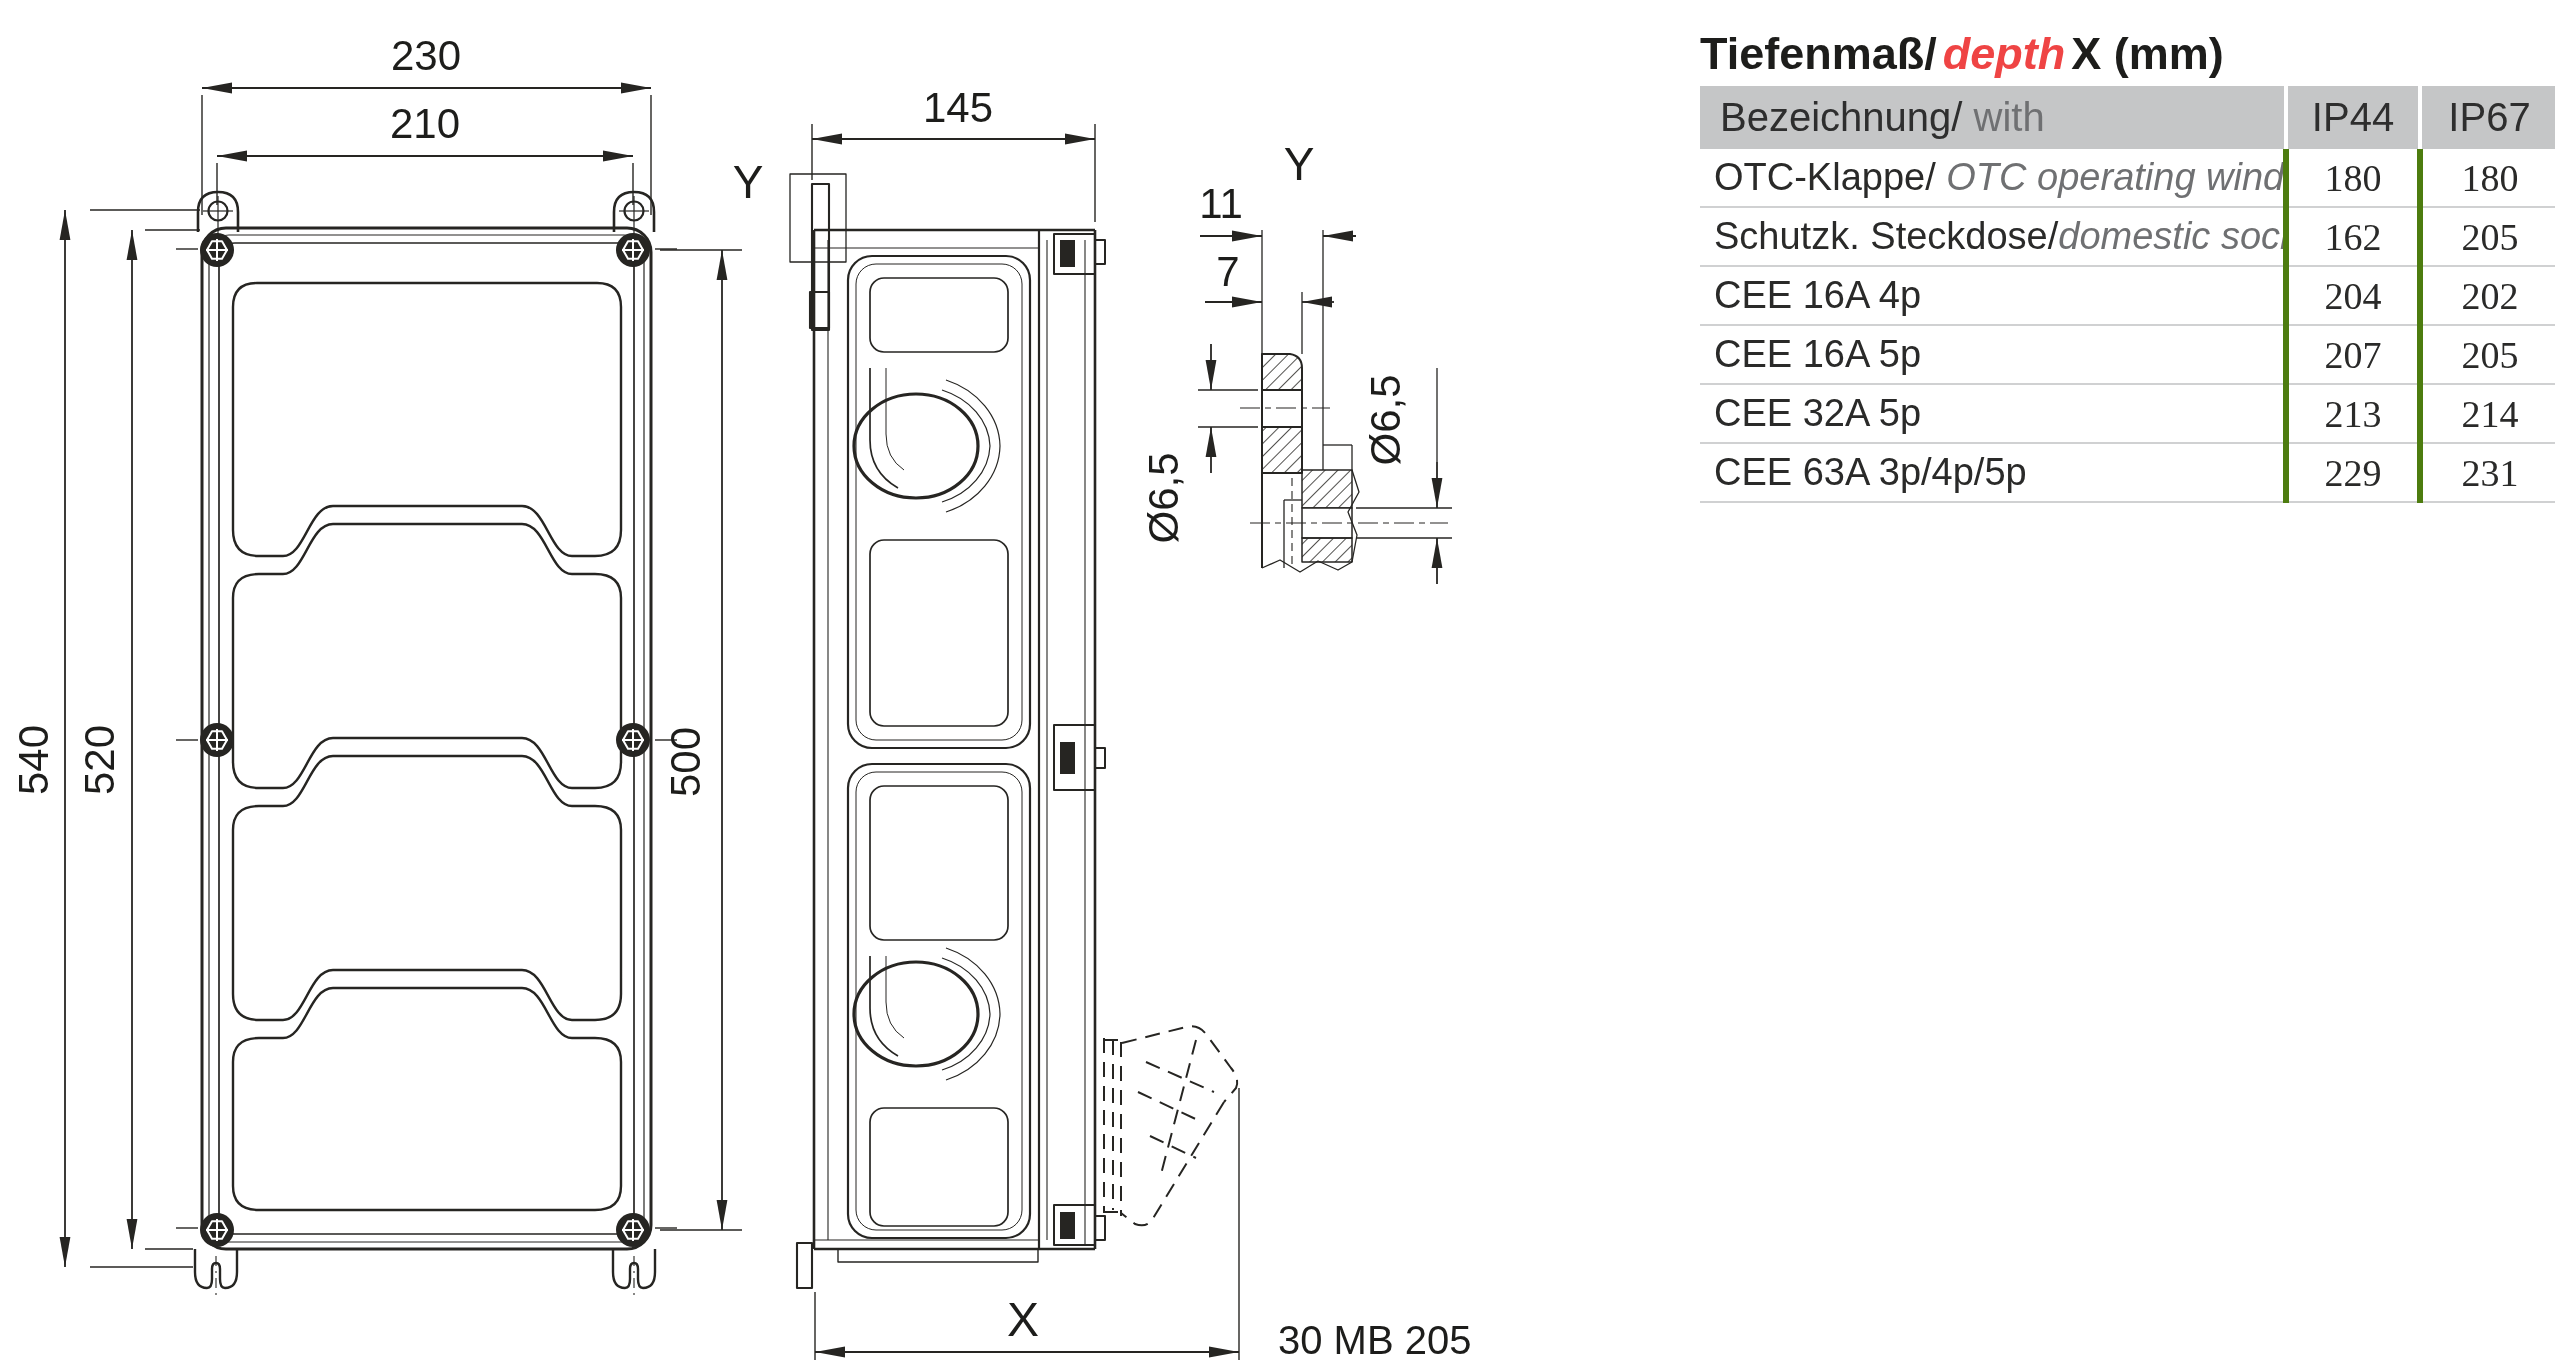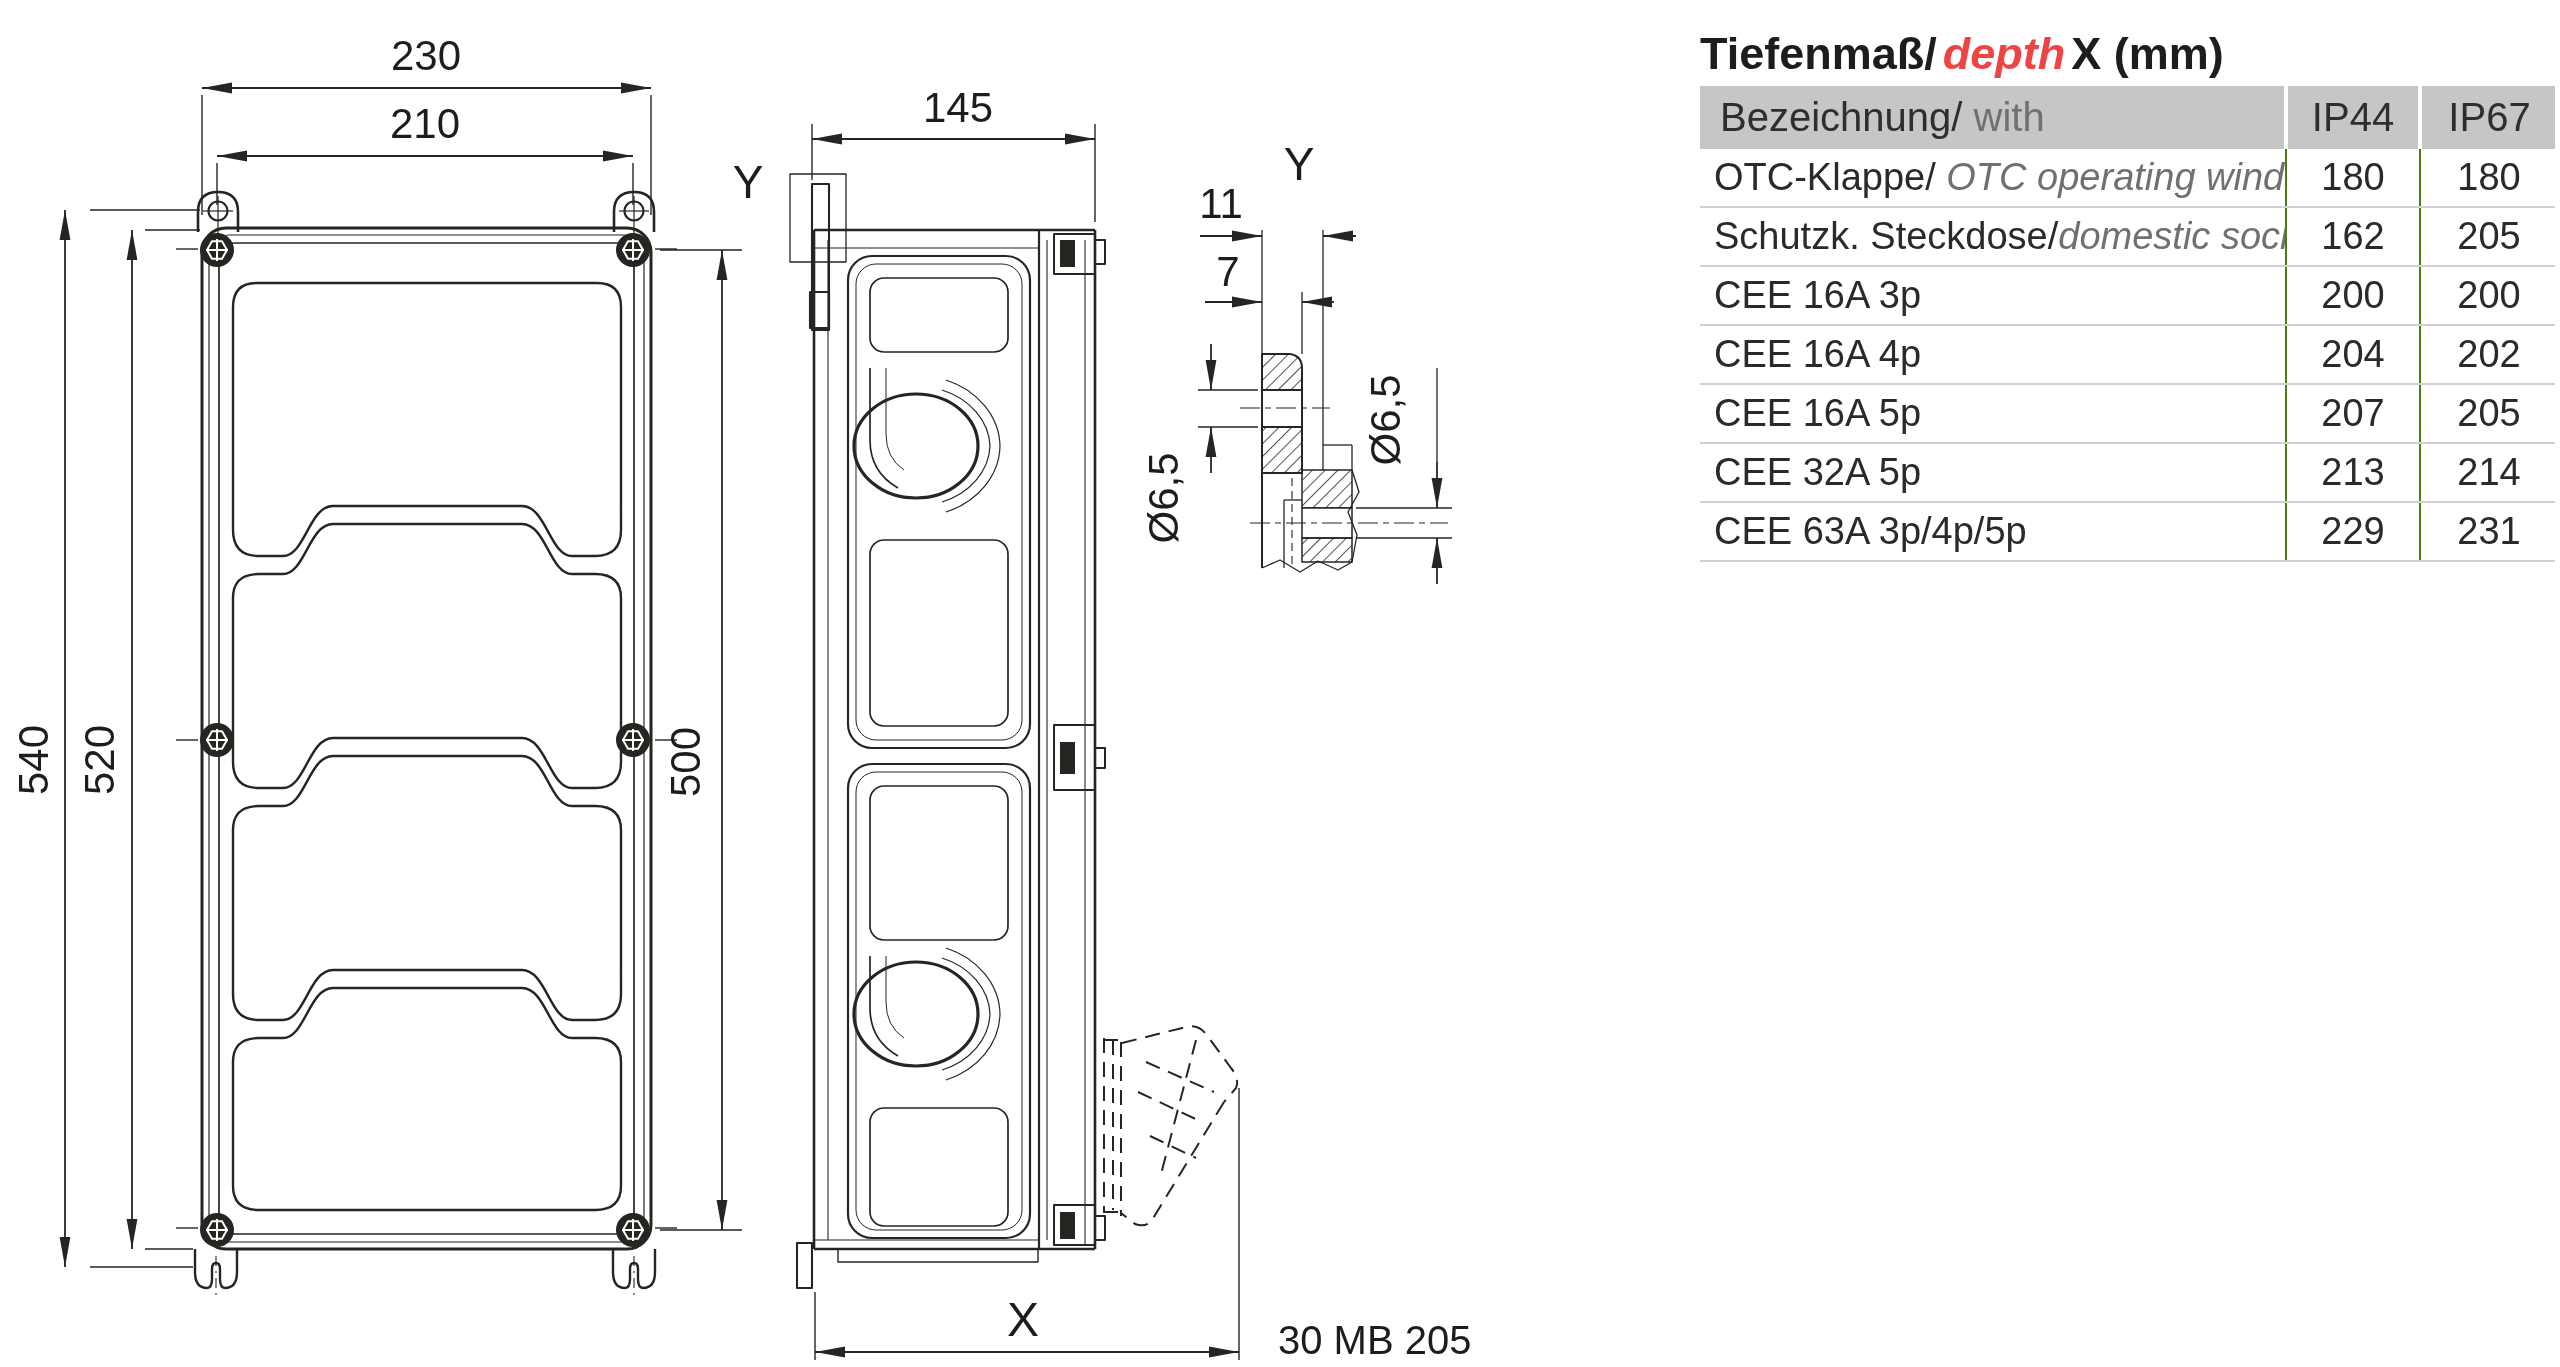--- a/index.html
+++ b/index.html
@@ -32,21 +32,21 @@
     color:#2e2e2e; vertical-align:middle;
   }
   table.cat thead th.h-name { text-align:left; padding-left:20px; }
   table.cat thead th.h-num + th.h-num, table.cat thead th.h-num { border-left:4px solid #ffffff; }
   table.cat thead th.h-name { border-left:none; }
   table.cat tbody td {
     height:55px; font-size:38px; color:#2a2a29; vertical-align:middle;
     border-bottom:2px solid #d0d1d2; background:#ffffff;
   }
   table.cat tbody td.c-n { padding-left:14px; text-align:left; white-space:nowrap; overflow:hidden; }
-  table.cat tbody td.c-v { text-align:center; border-left:2px solid #4d7c0f; }
+  table.cat tbody td.c-v { text-align:center; border-left:6px solid #4d7c0f;font-family:Liberation Serif, serif; }
   .sec { font-style:italic; color:#6f7072; }
 </style>
 </head>
 <body>
 
 <div id="stage">
 
   <svg id="drawing" width="2560" height="1367" viewBox="0 0 2560 1367" fill="none" stroke-linejoin="round">
     <defs>
       <marker id="arrE" markerUnits="userSpaceOnUse" markerWidth="34" markerHeight="14" refX="32" refY="7" orient="auto">
@@ -336,25 +336,20 @@
         <td class="c-n"><span>OTC-Klappe/</span><span class="sec"> OTC operating window</span></td>
         <td class="c-v">180</td>
         <td class="c-v">180</td>
       </tr>
       <tr>
         <td class="c-n"><span>Schutzk. Steckdose/</span><span class="sec">domestic socket</span></td>
         <td class="c-v">162</td>
         <td class="c-v">205</td>
       </tr>
       <tr>
-        <td class="c-n"><span>CEE 16A 3p</span><span class="sec"></span></td>
-        <td class="c-v">200</td>
-        <td class="c-v">200</td>
-      </tr>
-      <tr>
         <td class="c-n"><span>CEE 16A 4p</span><span class="sec"></span></td>
         <td class="c-v">204</td>
         <td class="c-v">202</td>
       </tr>
       <tr>
         <td class="c-n"><span>CEE 16A 5p</span><span class="sec"></span></td>
         <td class="c-v">207</td>
         <td class="c-v">205</td>
       </tr>
       <tr>

